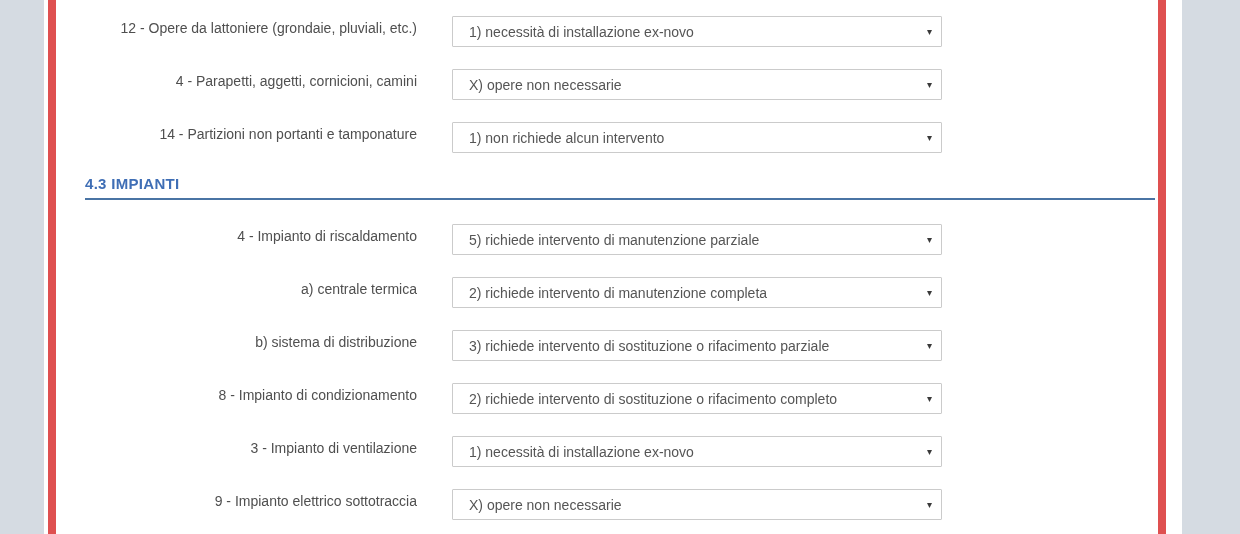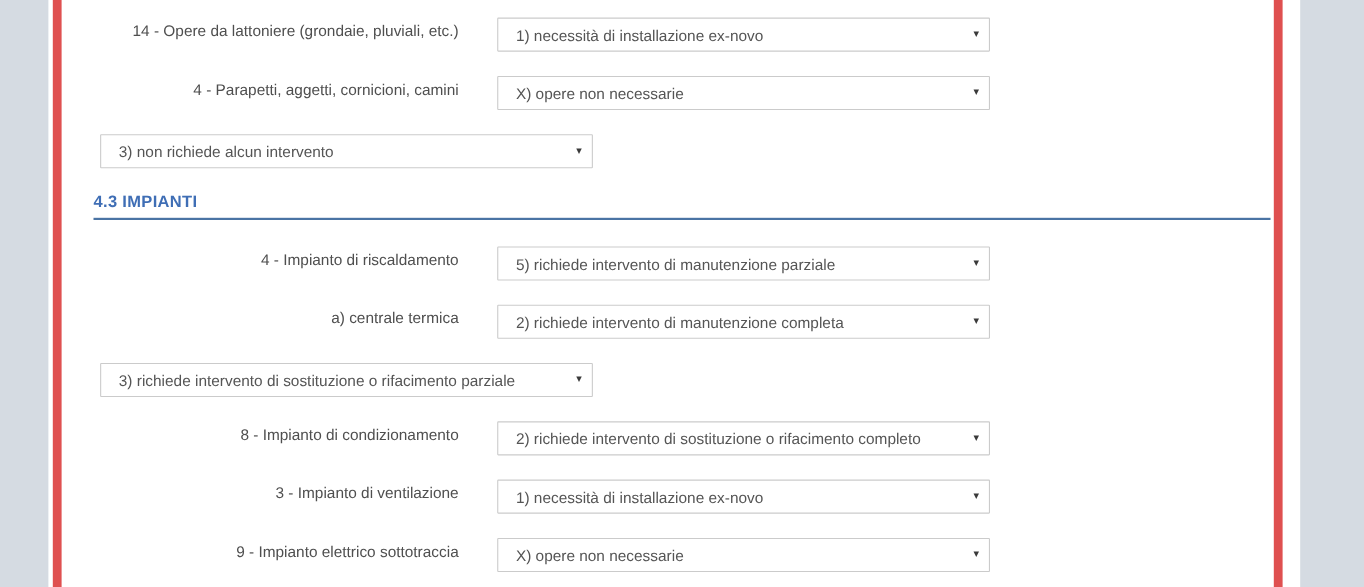--- a/index.html
+++ b/index.html
@@ -44,21 +44,21 @@
   .row-label{
     width:361px;
     text-align:right;
     padding-top:4px;
     font-size:14px;
     line-height:17px;
     color:var(--text-gray);
   }
   .select{
     margin-left:35px;
-    width:448px;
+    width:490px;
     height:31px;
     background:var(--select-bg);
     border:1px solid var(--select-border);
     border-radius:1px;
     position:relative;
     display:flex;
     align-items:center;
     cursor:pointer;
   }
   .select-value{
@@ -92,38 +92,39 @@
 </head>
 <body>
 
 <div class="page-white"></div>
 <div class="red-stripe left"></div>
 <div class="red-stripe right"></div>
 
 <div class="content">
 
   <div class="form-row">
-    <label class="row-label">14 - Opere da lattoniere (grondaie, pluviali, etc.)</label>
+    <label class="row-label">12 - Opere da lattoniere (grondaie, pluviali, etc.)</label>
     <div class="select">
       <span class="select-value">1) necessità di installazione ex-novo</span>
       <span class="arrow">▾</span>
     </div>
   </div>
 
   <div class="form-row">
     <label class="row-label">4 - Parapetti, aggetti, cornicioni, camini</label>
     <div class="select">
       <span class="select-value">X) opere non necessarie</span>
       <span class="arrow">▾</span>
     </div>
   </div>
 
   <div class="form-row">
+    <label class="row-label">14 - Partizioni non portanti e tamponature</label>
     <div class="select">
-      <span class="select-value">3) non richiede alcun intervento</span>
+      <span class="select-value">1) non richiede alcun intervento</span>
       <span class="arrow">▾</span>
     </div>
   </div>
 
   <div class="section-header">
     <div class="section-title">4.3 IMPIANTI</div>
   </div>
 
   <div class="form-row">
     <label class="row-label">4 - Impianto di riscaldamento</label>
@@ -135,20 +136,21 @@
 
   <div class="form-row">
     <label class="row-label">a) centrale termica</label>
     <div class="select">
       <span class="select-value">2) richiede intervento di manutenzione completa</span>
       <span class="arrow">▾</span>
     </div>
   </div>
 
   <div class="form-row">
+    <label class="row-label">b) sistema di distribuzione</label>
     <div class="select">
       <span class="select-value">3) richiede intervento di sostituzione o rifacimento parziale</span>
       <span class="arrow">▾</span>
     </div>
   </div>
 
   <div class="form-row">
     <label class="row-label">8 - Impianto di condizionamento</label>
     <div class="select">
       <span class="select-value">2) richiede intervento di sostituzione o rifacimento completo</span>

